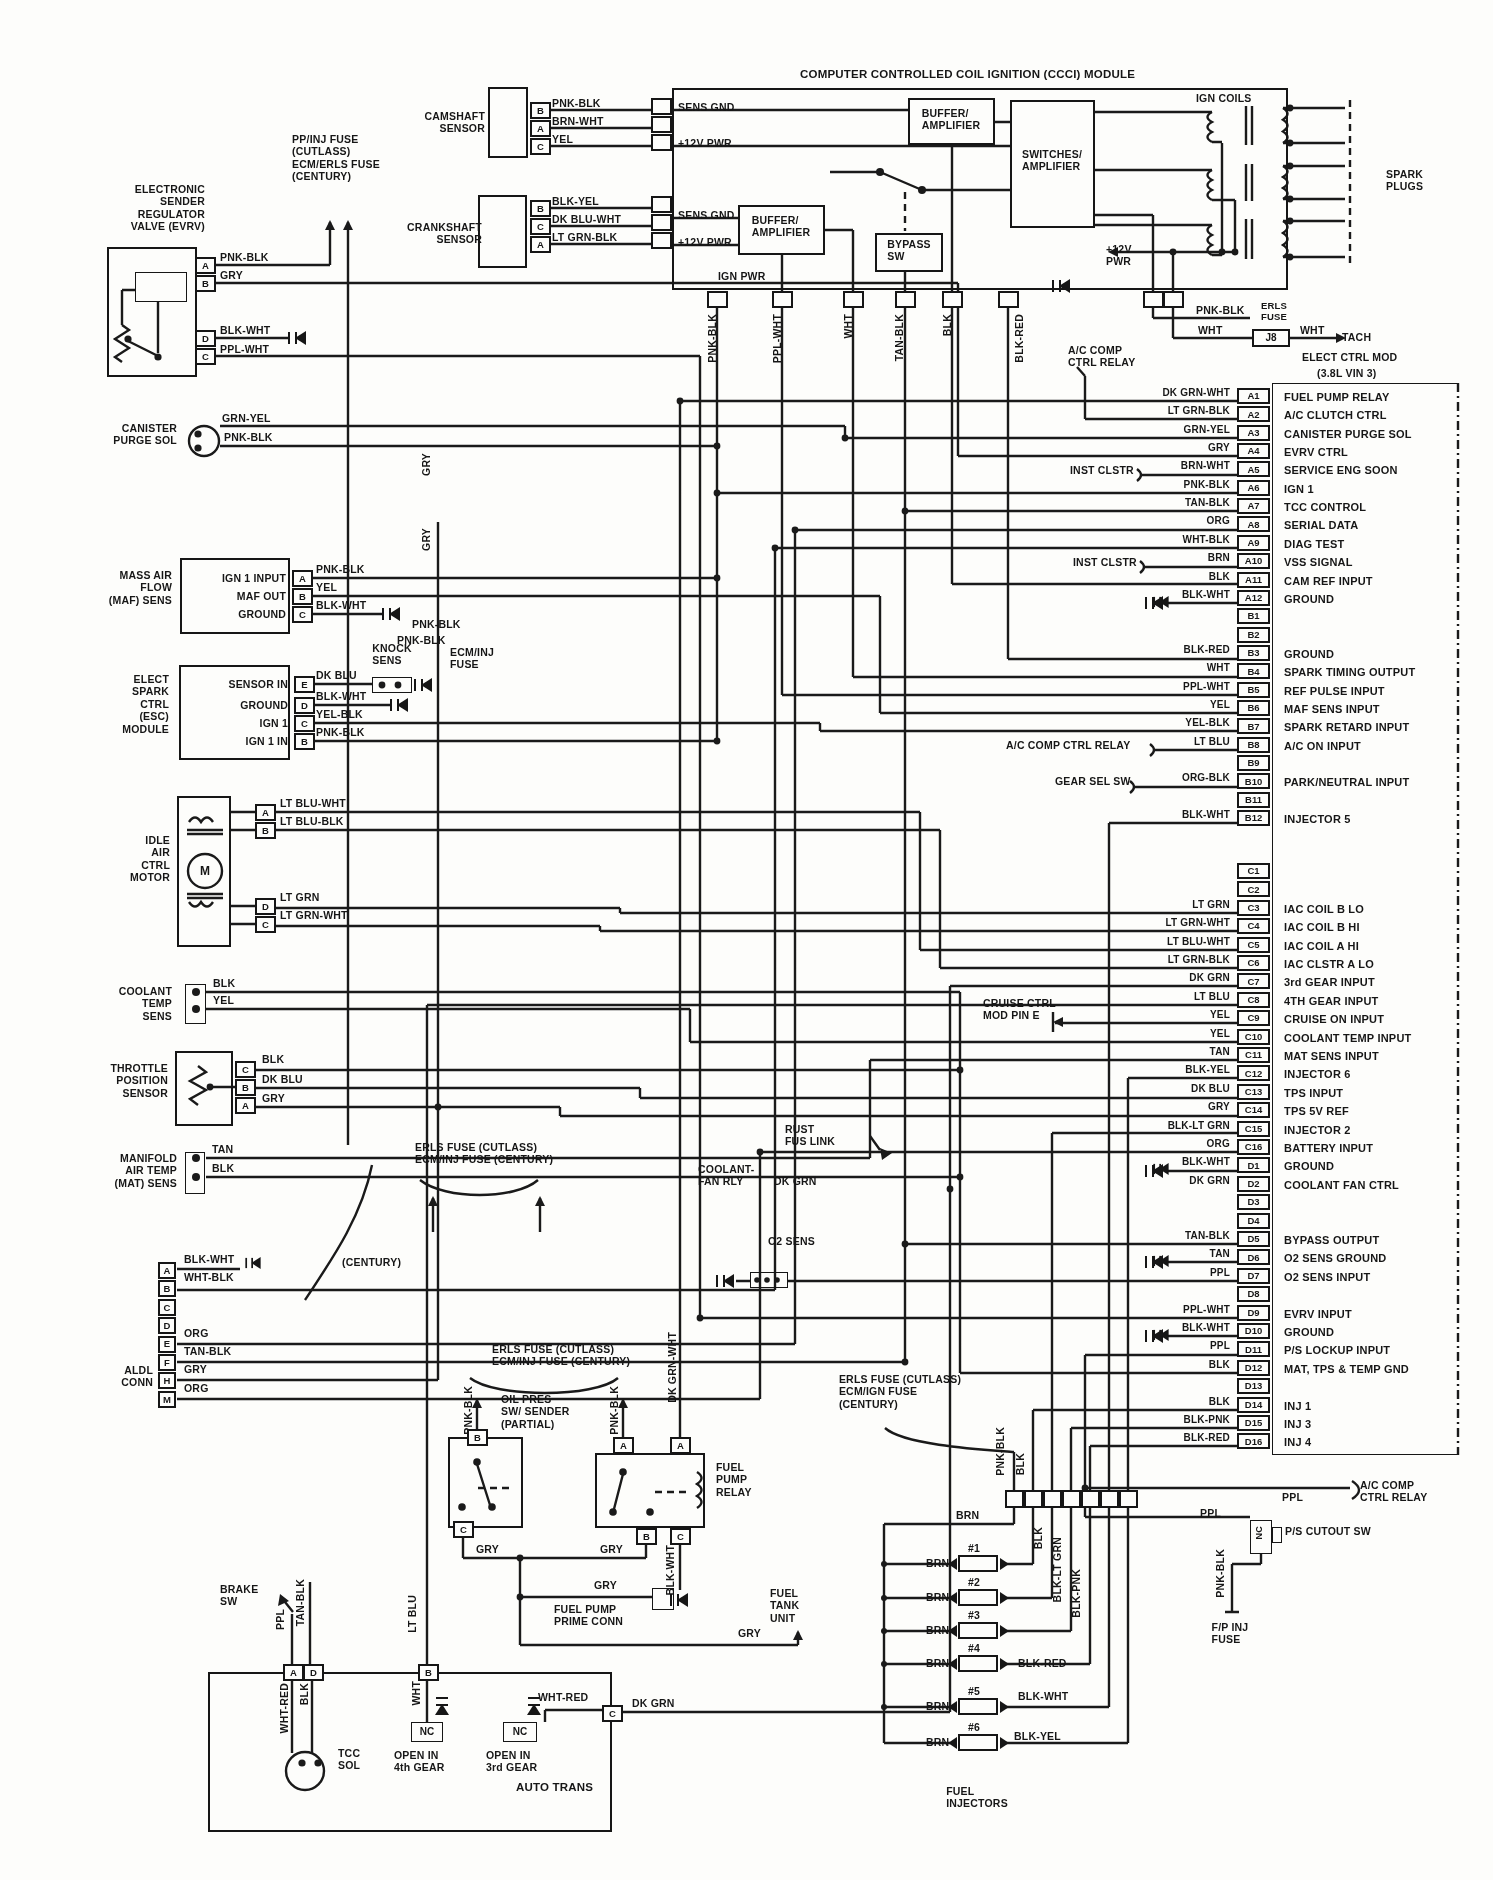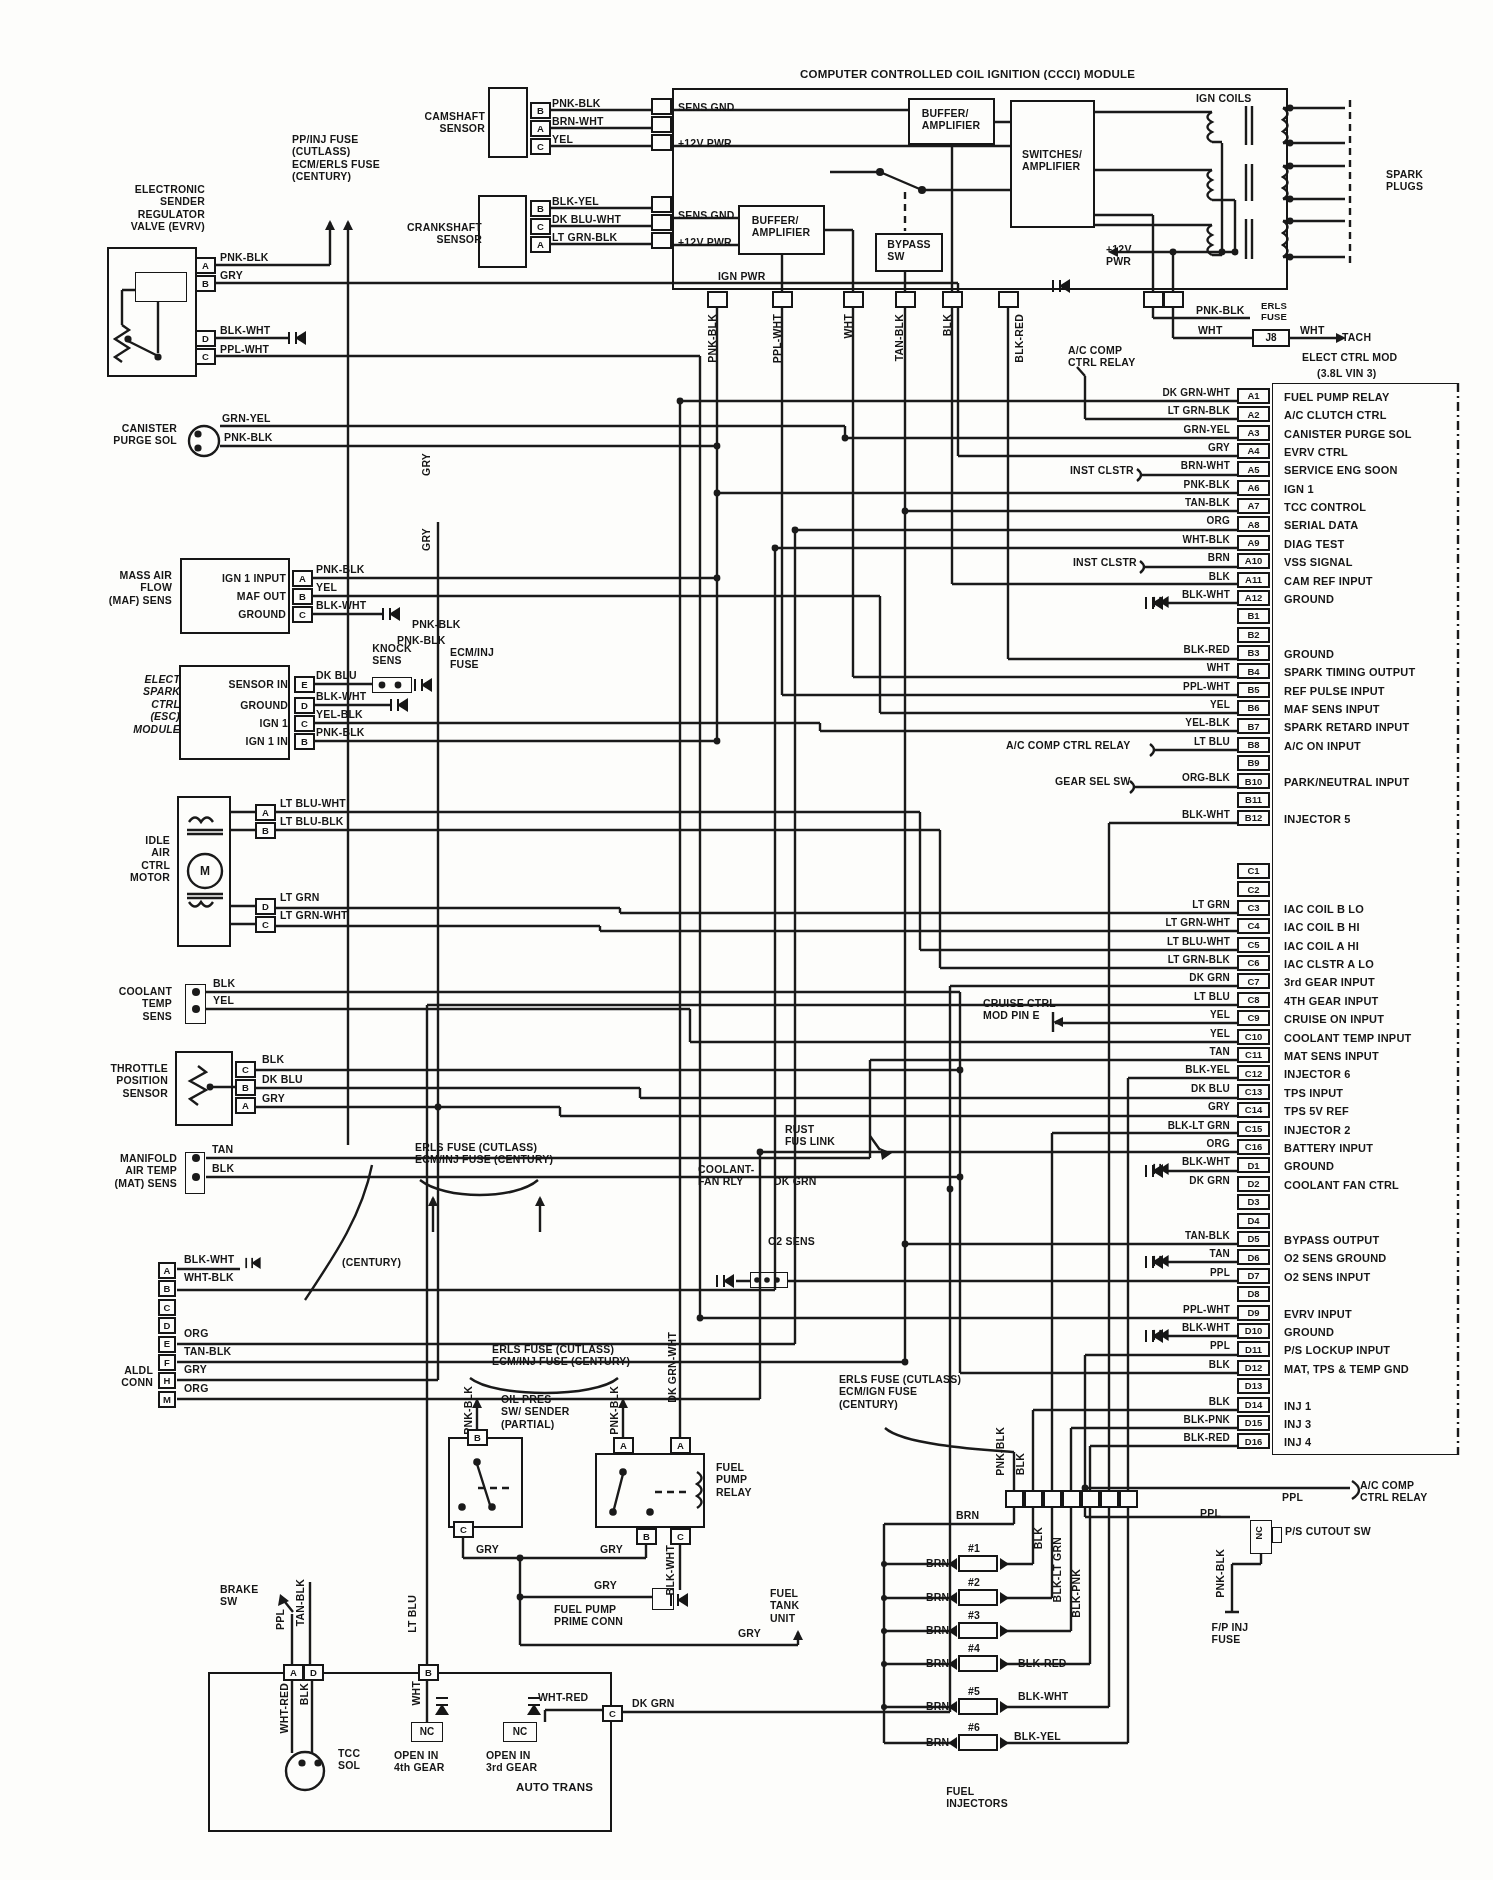--- a/index.html
+++ b/index.html
@@ -952,21 +952,21 @@
     <div class="lbl" style="left: 316px; top: 581px;">
       <div>YEL</div>
     </div>
     <div class="lbl" style="left: 316px; top: 599px;">
       <div>BLK-WHT</div>
     </div>
     <div class="lbl c" style="left: 392px; top: 642px;">
       <div>KNOCK</div>
       <div>SENS</div>
     </div>
-    <div class="lbl r" style="left: 180px; top: 673px; font-style: italic;">
+    <div class="lbl r" style="left: 169px; top: 673px;">
       <div>ELECT</div>
       <div>SPARK</div>
       <div>CTRL</div>
       <div>(ESC)</div>
       <div>MODULE</div>
     </div>
     <div class="lbl" style="left: 316px; top: 669px;">
       <div>DK BLU</div>
     </div>
     <div class="lbl" style="left: 316px; top: 690px;">

